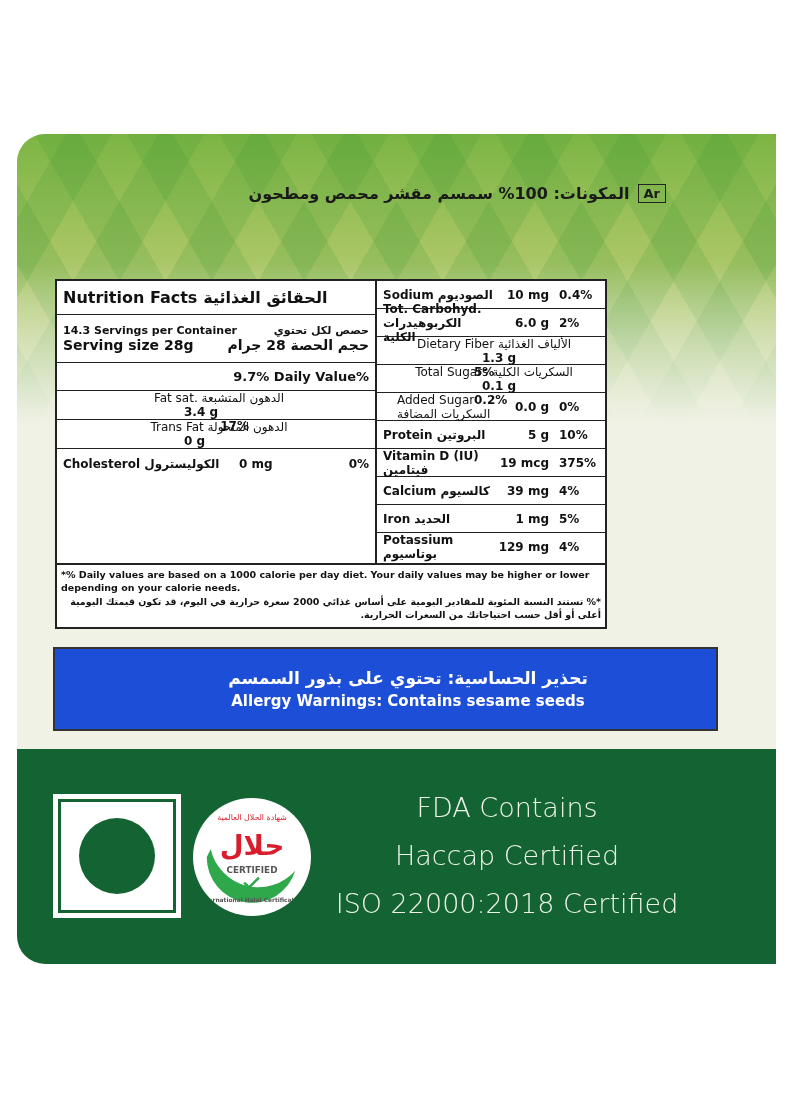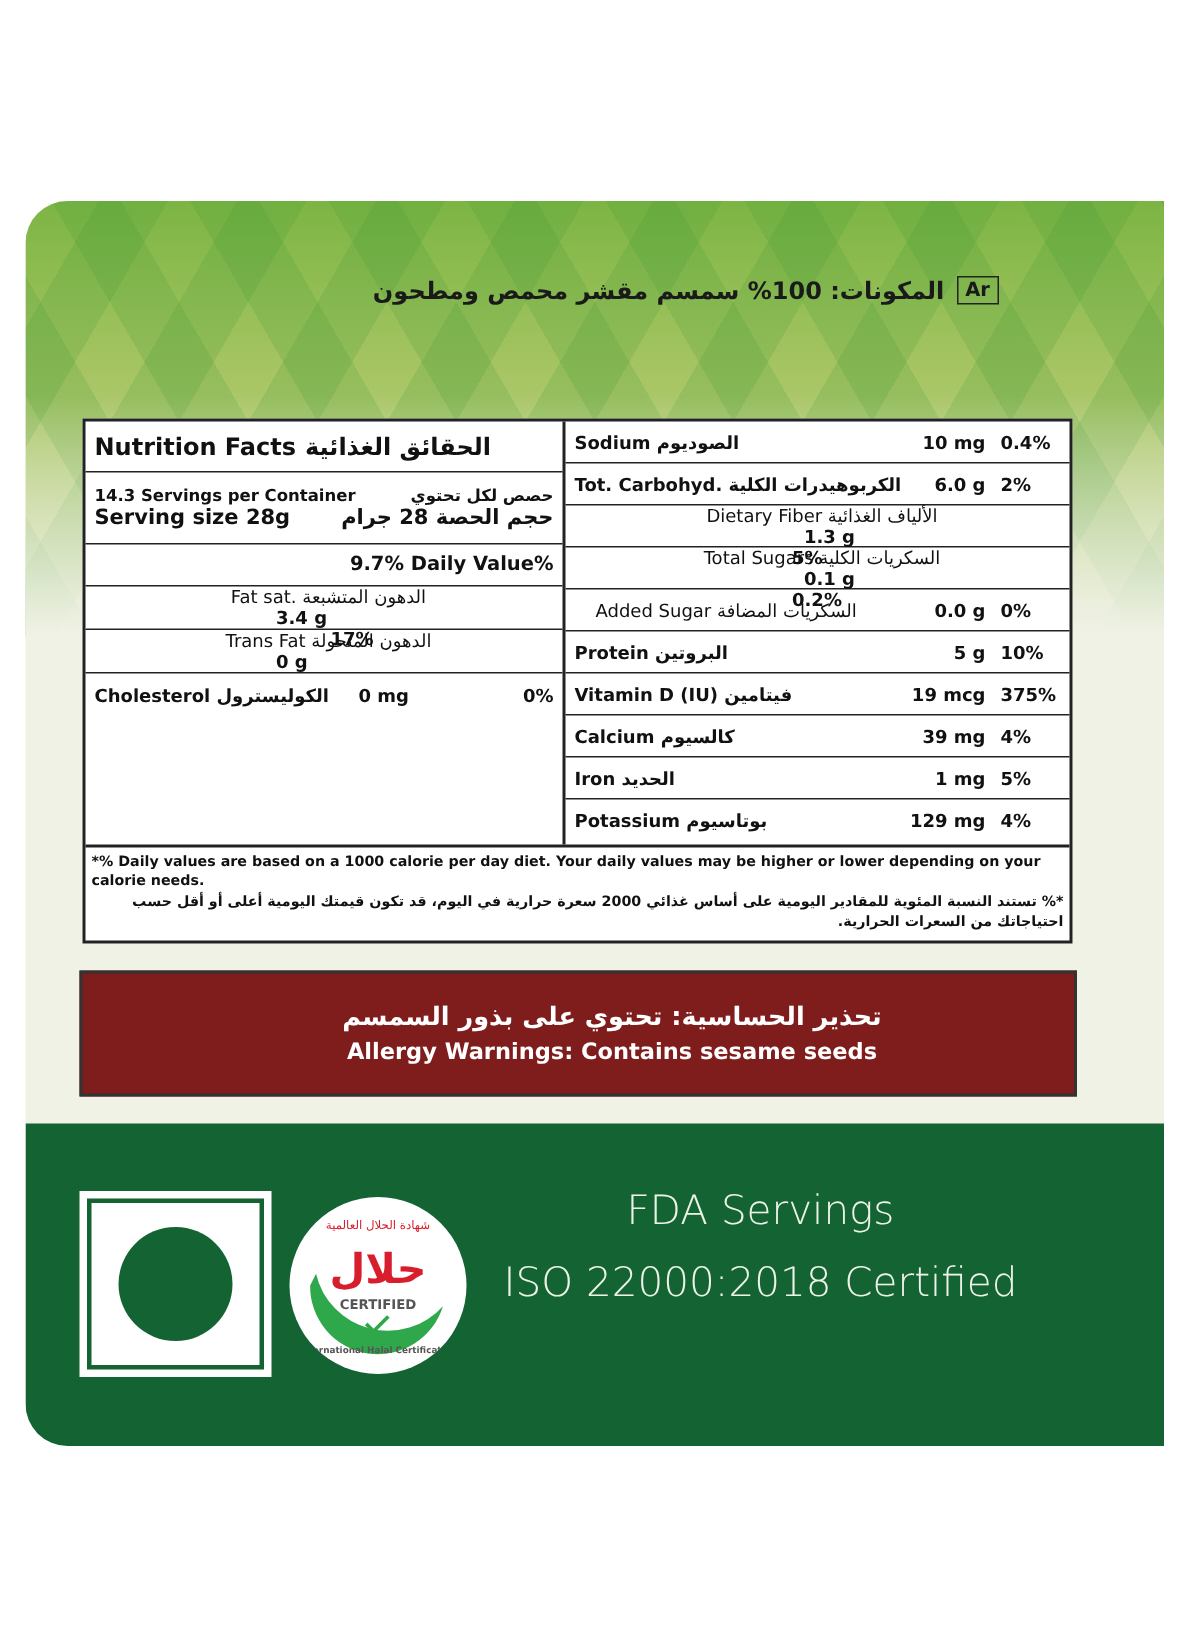--- a/index.html
+++ b/index.html
@@ -26,21 +26,21 @@
 
     .lang-row { position: absolute; display: flex; align-items: center; color: #1a1a1a; font-weight: bold; }
     .lang-tag {
       border: 1.5px solid #222; font-size: 13px; padding: 1px 5px; font-weight: bold;
       font-family: "DejaVu Sans", sans-serif; background: transparent;
     }
     .ar-row { right: 110px; top: 50px; direction: rtl; font-size: 16px; gap: 8px; }
     .en-row { left: 16px; top: 96px; font-size: 16px; gap: 10px; }
 
     .nf-table {
-      position: absolute; left: 38px; top: 145px; width: 660px; height: 350px;
+      position: absolute; left: 38px; top: 145px; width: 552px; height: 350px;
       border: 2px solid #222; background: #fff;
     }
     .nf-grid { display: flex; height: 282px; }
     .nf-left { width: 320px; border-right: 2px solid #222; display: flex; flex-direction: column; }
     .nf-right { flex: 1; display: flex; flex-direction: column; }
     .cell { border-bottom: 1.5px solid #222; display: flex; align-items: center; font-size: 12px; color: #111; padding: 0 6px; }
     .cell:last-child { border-bottom: none; }
     .b { font-weight: bold; }
     .ar { direction: rtl; }
 
@@ -65,21 +65,21 @@
     .r-cell .amt { width: 64px; text-align: right; font-weight: bold; padding-right: 10px; }
     .r-cell .pct { width: 40px; text-align: left; font-weight: bold; }
     .indent { padding-left: 12px; flex-direction: column; }
     .indent2 { padding-left: 20px; }
 
     .nf-foot { border-top: 2px solid #222; padding: 3px 4px; font-size: 9.5px; font-weight: bold; color: #111; line-height: 1.4; }
     .nf-foot .ar { text-align: right; }
 
     .allergy {
       position: absolute; left: 36px; top: 513px; width: 665px; height: 84px;
-      background: #7f1d1d; border: 2px solid #333; color: #fff;
+      background: #1d4ed8; border: 2px solid #333; color: #fff;
       display: flex; flex-direction: column; align-items: center; justify-content: center; font-weight: bold; padding-left: 45px;
     }
     .allergy .ar { font-size: 17px; }
     .allergy .en { font-size: 15px; margin-top: 4px; }
 
     .veg-mark {
       position: absolute; left: 36px; top: 660px; width: 128px; height: 124px;
       background: #fff; padding: 5px;
     }
     .veg-inner { width: 100%; height: 100%; border: 3px solid #136333; display: flex; align-items: center; justify-content: center; }
@@ -219,16 +219,17 @@
       <path d="M14 60 A46 46 0 0 0 104 74 A50 50 0 0 1 18 52 Z" fill="#2ea84a"></path>
       <text x="60" y="58" text-anchor="middle" font-size="28" font-weight="bold" fill="#d81e2c" font-family="DejaVu Sans, sans-serif">حلال</text>
       <text x="60" y="76" text-anchor="middle" font-size="9" font-weight="bold" fill="#555" font-family="DejaVu Sans, sans-serif">CERTIFIED</text>
       <path d="M52 86 l5 5 l10 -10" stroke="#2ea84a" stroke-width="2.5" fill="none"></path>
       <text x="60" y="22" text-anchor="middle" font-size="8" fill="#d81e2c" font-family="DejaVu Sans, sans-serif">شهادة الحلال العالمية</text>
       <text x="60" y="106" text-anchor="middle" font-size="6" font-weight="bold" fill="#555" font-family="DejaVu Sans, sans-serif">International Halal Certification</text>
     </svg>
   </div>
 
   <div class="certs">
-    <div>FDA Servings</div>
+    <div>FDA Contains</div>
+    <div>Haccap Certified</div>
     <div>ISO 22000:2018 Certified</div>
   </div>
 </div>
 
 </body></html>

